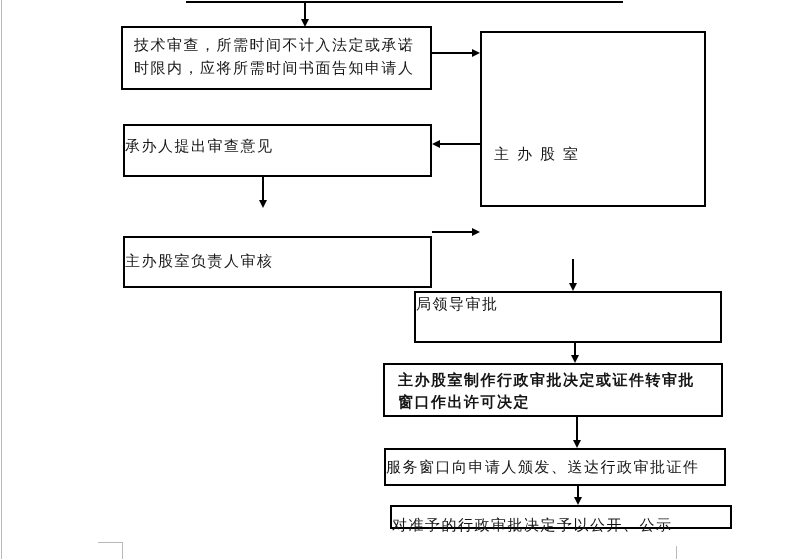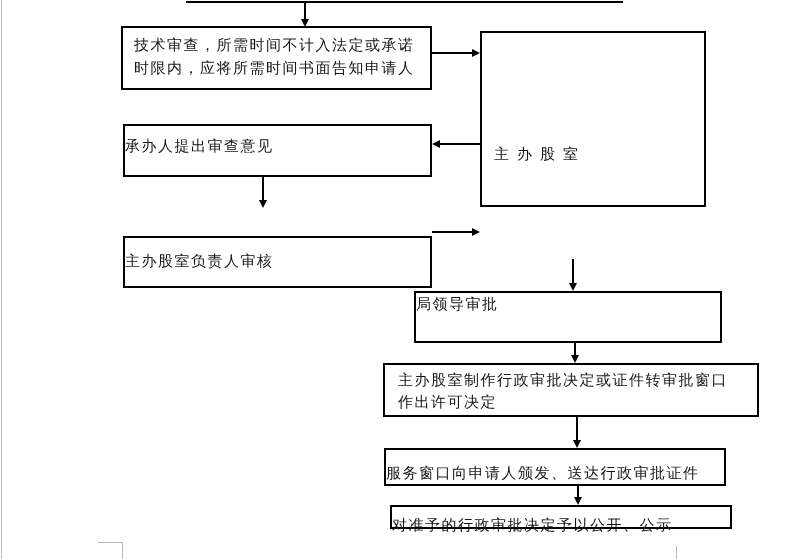--- a/index.html
+++ b/index.html
@@ -98,28 +98,28 @@
   <div class="line" style="left:572px; top:259px; width:2px; height:25px;"></div>
   <div class="arrow-down" style="left:569px; top:283px;"></div>
 
   <div class="node center" style="left:414px; top:291px; width:308px; height:52px; padding-top:0;">
     <span class="lbl">局领导审批</span>
   </div>
 
   <div class="line" style="left:574px; top:343px; width:2px; height:13px;"></div>
   <div class="arrow-down" style="left:571px; top:355px;"></div>
 
-  <div class="node center" style="left:383px; top:363px; width:376px; height:54px; padding:4px 13px 0; line-height:22px;">
+  <div class="node center" style="left:383px; top:363px; width:340px; height:54px; padding:4px 13px 0; line-height:22px;font-weight:bold;">
     <span class="lbl">主办股室制作行政审批决定或证件转审批窗口作出许可决定</span>
   </div>
 
   <div class="line" style="left:576px; top:417px; width:2px; height:24px;"></div>
   <div class="arrow-down" style="left:573px; top:440px;"></div>
 
-  <div class="node center" style="left:384px; top:448px; width:342px; height:38px; padding-top:12px;">
+  <div class="node center" style="left:384px; top:448px; width:342px; height:38px; padding-top:6px;">
     <span class="lbl">服务窗口向申请人颁发、送达行政审批证件</span>
   </div>
 
   <div class="line" style="left:577px; top:486px; width:2px; height:12px;"></div>
   <div class="arrow-down" style="left:574px; top:497px;"></div>
 
   <div class="node center" style="left:390px; top:505px; width:342px; height:24px; padding-top:7px;">
     <span class="lbl">对准予的行政审批决定予以公开、公示</span>
   </div>
 

